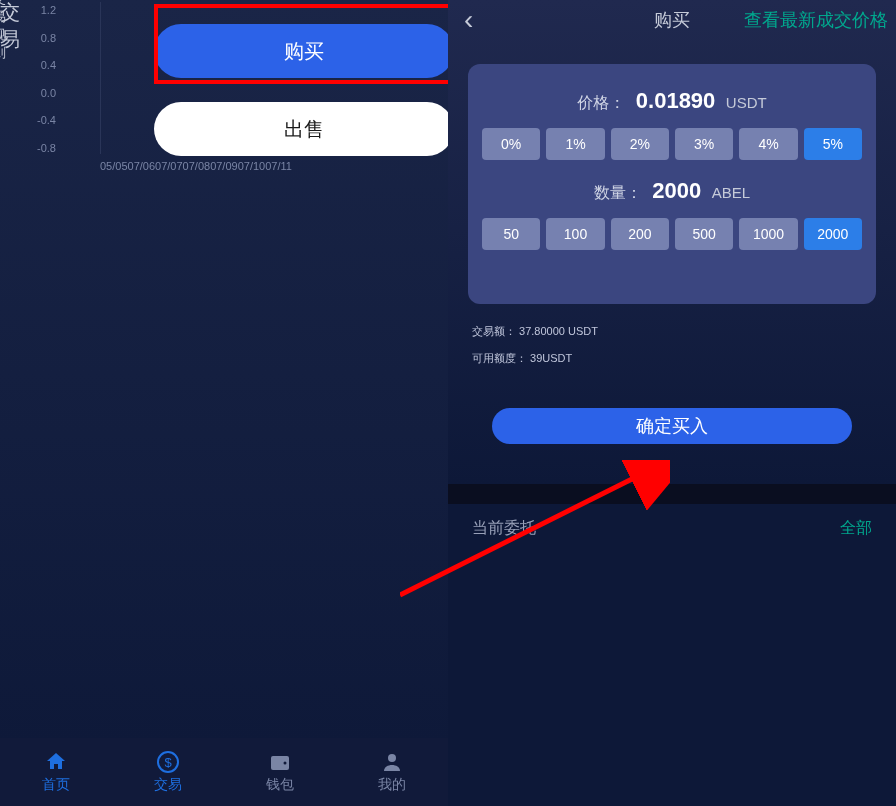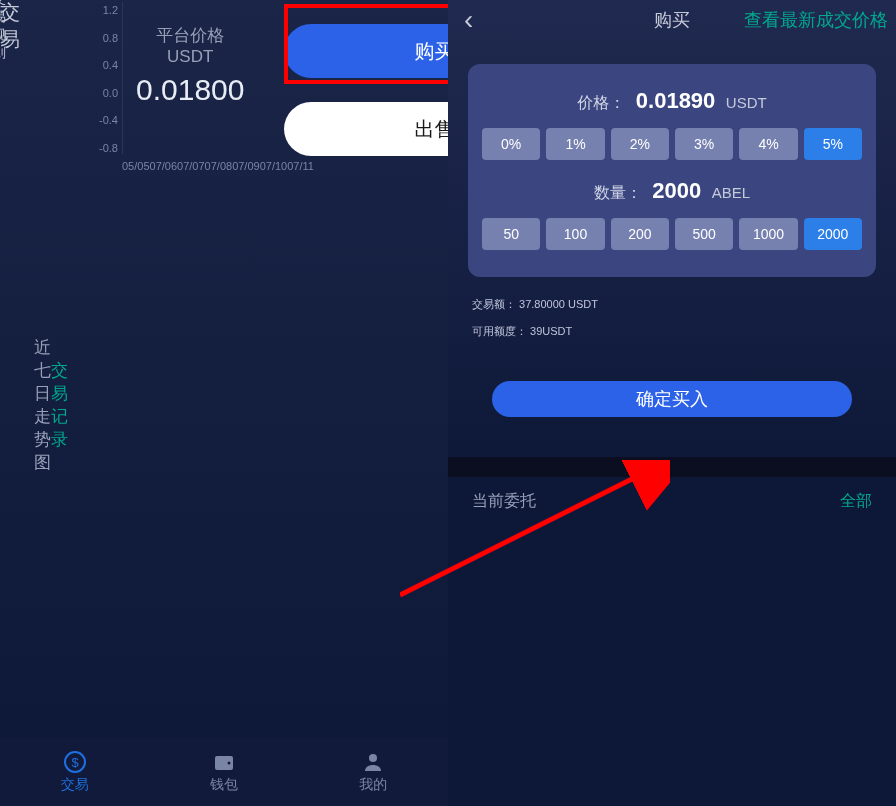--- a/index.html
+++ b/index.html
@@ -12,21 +12,21 @@
     .header-l { display: flex; align-items: center; justify-content: center; height: 52px; position: relative; }
     .header-l .title { color: #c5cad8; font-size: 20px; }
     .header-l .rules { position: absolute; right: 14px; color: #c5cad8; font-size: 13px; }
     
     .subheader { display: flex; justify-content: space-between; padding: 6px 14px 2px; align-items: center; }
     .subheader .label { color: #98a0b8; font-size: 17px; }
     .subheader .link { color: #00a88e; font-size: 17px; }
     
     
     .chart-wrap { padding: 2px 14px 4px; }
-    .chart { position: relative; height: 170px; display: flex; }
+    .chart { position: relative; height: 170px; display: flex; gap: 40px; }
     .y-axis { width: 26px; display: flex; flex-direction: column; justify-content: space-between; align-items: flex-end; padding: 2px 4px 18px 0; font-size: 11px; color: #7a85a5; }
     .chart-body { flex: 1; position: relative; }
     .grid { position: absolute; inset: 0 0 18px 0; background: #1b2648; border-left: 1px solid #2a3558; border-bottom: 1px solid #2a3558; }
     .grid-line { position: absolute; left: 0; right: 0; height: 1px; background: #2a3558; }
     .data-line { position: absolute; left: 0; right: 0; height: 2px; background: #3fcfb4; top: 40%; }
     .x-axis { position: absolute; bottom: 0; left: 0; right: 0; display: flex; justify-content: space-between; font-size: 11px; color: #7a85a5; }
     
     
     .donut-wrap { display: flex; justify-content: center; padding-top: 18px; }
     .donut { width: 150px; height: 150px; border-radius: 50%; background: conic-gradient(#3fcfb4 0deg 32deg, #3a4570 32deg 360deg); display: flex; align-items: center; justify-content: center; position: relative; }
@@ -53,21 +53,21 @@
     .nav-item:not(.active) { color: #7a85a5; }
     .nav-icon { width: 28px; height: 24px; display: flex; align-items: center; justify-content: center; font-size: 22px; }
     
     
     .header-r { display: flex; align-items: center; justify-content: center; height: 40px; position: relative; }
     .header-r .back { position: absolute; left: 16px; color: #c5cad8; font-size: 28px; }
     .header-r .title { color: #c5cad8; font-size: 18px; }
     .header-r .link { position: absolute; right: 8px; color: #00a88e; font-size: 18px; }
     
     
-    .card { margin: 24px 20px 18px; background: #3b4680; border-radius: 12px; padding: 24px 14px 9px; }
+    .card { margin: 24px 20px 18px; background: #3b4680; border-radius: 12px; padding: 24px 14px 36px; }
     .card-row { text-align: center; margin-bottom: 14px; }
     .card-label { color: #d0d5e5; font-size: 16px; }
     .card-value { color: #fff; font-size: 22px; font-weight: bold; margin: 0 6px; }
     .card-unit { color: #c5cad8; font-size: 15px; }
     .pills { display: flex; gap: 6px; justify-content: center; margin-bottom: 18px; }
     .pill { flex: 1; height: 32px; background: #7681b0; border: none; border-radius: 4px; color: #fff; font-size: 14px; display: flex; align-items: center; justify-content: center; }
     .pill.selected { background: #2c7ee8; }
     
     
     .info { padding: 2px 24px; color: #c0c6db; font-size: 11px; }
@@ -84,24 +84,20 @@
     
     .arrow-svg { position: absolute; top: 460px; left: 400px; z-index: 100; pointer-events: none; }
   </style>
 </head>
 <body>
 
 <div class="screen screen-left">
   <div class="header-l">
     <span class="title">交易</span>
     <span class="rules">交易规则</span>
-  </div>
-  <div class="subheader">
-    <span class="label">近七日走势图</span>
-    <span class="link">交易记录</span>
   </div>
   <div class="chart-wrap">
     <div class="chart">
       <div class="y-axis" id="y-axis">
           <span>1.2</span>
           <span>0.8</span>
           <span>0.4</span>
           <span>0.0</span>
           <span>-0.4</span>
           <span>-0.8</span>
@@ -120,30 +116,34 @@
             <span>07/06</span>
             <span>07/07</span>
             <span>07/08</span>
             <span>07/09</span>
             <span>07/10</span>
             <span>07/11</span>
           </div>
       </div>
     </div>
   </div>
-  <div class="price-block">
-    <div class="price-label">平台价格 USDT</div>
-    <div class="price-value">0.01800</div>
-  </div>
   <div class="btn-area">
     <div class="highlight-box"></div>
     <button class="btn-buy">购买</button>
     <button class="btn-sell">出售</button>
   </div>
   <div class="nav" id="nav">
+      <div class="nav-item active">
+        <div class="nav-icon">
+          <svg width="24" height="24" viewBox="0 0 24 24">
+            <path d="M12 3 L3 11h3v8h4v-5h4v5h4v-8h3z" fill="currentColor"></path>
+          </svg>
+        </div>
+        <span>首页</span>
+      </div>
       <div class="nav-item active">
         <div class="nav-icon">
           <svg width="24" height="24" viewBox="0 0 24 24">
             <circle cx="12" cy="12" r="10" fill="none" stroke="currentColor" stroke-width="2"></circle>
             <text x="12" y="17" text-anchor="middle" font-size="13" fill="currentColor">$</text>
           </svg>
         </div>
         <span>交易</span>
       </div>
       <div class="nav-item">

